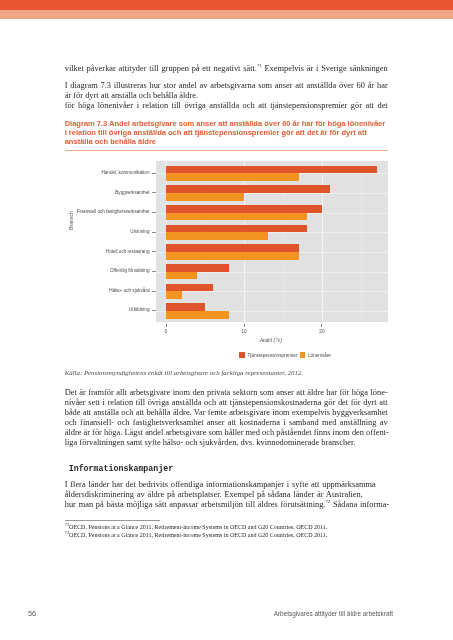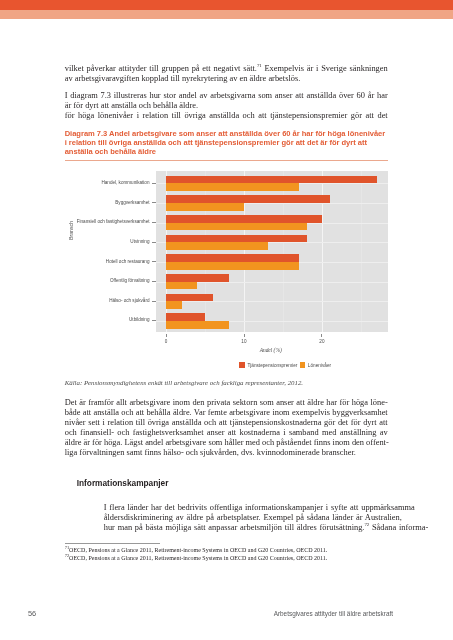--- a/index.html
+++ b/index.html
@@ -3,21 +3,21 @@
 <meta charset="utf-8">
 <style>
   html,body{margin:0;padding:0;}
   body{width:453px;height:640px;background:#fff;font-family:"Liberation Serif",serif;overflow:hidden;position:relative;}
   .band1{position:absolute;left:0;top:0;width:453px;height:10px;background:#e8552f;}
   .band2{position:absolute;left:0;top:10px;width:453px;height:9px;background:#f0a585;}
   .col{position:absolute;left:64.7px;top:63.5px;width:323px;}
   .body{margin:0 0 7.0px 0;font-size:8.4px;line-height:10.0px;color:#231f20;}
   .body .ln{text-align:justify;text-align-last:justify;white-space:nowrap;}
   .body .ln.last{text-align-last:left;}
-  .body.ragged .ln{text-align:center;text-align-last:left;word-spacing:0.7px;margin-left:39px;}
+  .body.ragged .ln{text-align:center;text-align-last:left;word-spacing:0.7px;}
   .body .ln{letter-spacing:0;}
   .body sup{font-size:4.9px;vertical-align:super;line-height:0;letter-spacing:-0.1px;}
   #caption{font-family:"Liberation Sans",sans-serif;font-size:7.55px;line-height:9.1px;color:#e35d36;font-weight:bold;margin:0;padding-top:1.7px;letter-spacing:-0.02px;}
   #caption-rule{height:0.7px;background:#eba88e;margin-top:3.6px;}
   #chart{position:relative;height:200px;margin-top:4.8px;}
   #chart .ylabel{position:absolute;left:3px;top:74px;font-family:"Liberation Sans",sans-serif;font-size:5.2px;color:#555;
         transform:rotate(-90deg);transform-origin:left top;white-space:nowrap;}
   #chart .plot{position:absolute;left:91.3px;top:5.2px;width:231.7px;height:161.5px;background:#e1e1e1;}
   #chart .plot .gl{position:absolute;top:0;bottom:0;width:0.75px;background:#f4f4f4;}
   #chart .plot .glh{position:absolute;left:0;right:0;height:0.55px;background:#eeeeee;}
@@ -27,38 +27,37 @@
   #chart .catlabels .tick{position:absolute;right:0.1px;width:3.7px;height:0.7px;background:#8a8a8a;}
   #chart .xticks{position:absolute;left:0;top:0;}
   #chart .xticks .xt{position:absolute;font-family:"Liberation Sans",sans-serif;font-size:4.6px;color:#4a4a4a;transform:translateX(-50%);}
   #chart .xticks .xtick{position:absolute;width:0.7px;height:3.2px;background:#8a8a8a;}
   #chart .xlabel{position:absolute;left:195px;top:181px;font-family:"Liberation Serif",serif;font-style:italic;font-size:5.4px;color:#4a4a4a;}
   #chart .legend{position:absolute;left:155px;width:131px;top:196px;text-align:center;font-size:0;}
   #chart .legend .li{display:inline-block;font-family:"Liberation Sans",sans-serif;font-size:4.7px;color:#4a4a4a;margin:0 1.2px;vertical-align:middle;white-space:nowrap;}
   #chart .legend .sw{display:inline-block;width:5.7px;height:6px;margin-right:2.4px;vertical-align:-1.2px;}
   #source{font-family:"Liberation Serif",serif;font-style:italic;font-size:6.85px;color:#4a4a4a;margin-top:13.5px;}
   .p3{margin-top:11.5px;}
-  #heading{font-family:Liberation Sans, sans-serif;font-size:8.3px;font-weight:bold;color:#231f20;margin:12px;padding-top:9px;padding-bottom:3.2px;line-height:9.6px;}
+  #heading{font-family:Liberation Mono, monospace;font-size:8.3px;font-weight:bold;color:#231f20;margin:4px;padding-top:9px;padding-bottom:3.2px;line-height:9.6px;}
   #fnrule{width:95px;height:0.6px;background:#999;margin-top:10px;margin-bottom:3px;}
   .fn{font-size:6px;line-height:7.6px;color:#231f20;}
   .fn sup{font-size:4.4px;vertical-align:super;line-height:0;}
   #pagenum{position:absolute;left:28px;top:609px;font-family:"Liberation Sans",sans-serif;font-size:7.4px;color:#58595b;}
   #footer-title{position:absolute;right:60px;top:610px;font-family:"Liberation Sans",sans-serif;font-size:6.4px;color:#58595b;}
 </style>
 </head>
 <body>
 
 <div class="band1"></div>
 <div class="band2"></div>
 
 <div class="col" id="content">
 
   <div class="body" id="p1">
       <div class="ln">vilket påverkar attityder till gruppen på ett negativt sätt.<sup>71</sup> Exempelvis är i Sverige sänkningen</div>
-      <div class="ln last">av arbetsgivaravgiften kopplad till nyrekrytering av en äldre arbetslös.</div>
     </div>
 
   <div class="body" id="p2">
       <div class="ln">I diagram 7.3 illustreras hur stor andel av arbetsgivarna som anser att anställda över 60 år har</div>
       <div class="ln last">är för dyrt att anställa och behålla äldre.</div>
       <div class="ln">för höga lönenivåer i relation till övriga anställda och att tjänstepensionspremier gör att det</div>
     </div>
 
   <div id="caption">Diagram 7.3  Andel arbetsgivare som anser att anställda över 60 år har för höga lönenivåer i relation till övriga anställda och att tjänstepensionspremier gör att det är för dyrt att anställa och behålla äldre</div>
   <div id="caption-rule"></div>
@@ -124,25 +123,25 @@
         <div class="xt" style="left: 257.204px; top: 173px;">20</div>
       </div>
     <div class="xlabel">Andel (%)</div>
     <div class="legend" id="legend"><span class="li"><span class="sw" style="background: rgb(224, 84, 43);"></span><span>Tjänstepensionspremier</span></span><span class="li"><span class="sw" style="background: rgb(242, 148, 31);"></span><span>Lönenivåer</span></span></div>
   </div>
 
   <div id="source">Källa: Pensionsmyndighetens enkät till arbetsgivare och fackliga representanter, 2012.</div>
 
   <div class="body p3" id="p3">
       <div class="ln">Det är framför allt arbetsgivare inom den privata sektorn som anser att äldre har för höga löne-</div>
+      <div class="ln">nivåer sett i relation till övriga anställda och att tjänstepensionskostnaderna gör det för dyrt att</div>
       <div class="ln">både att anställa och att behålla äldre.  Var femte arbetsgivare inom exempelvis byggverksamhet</div>
-      <div class="ln">nivåer sett i relation till övriga anställda och att tjänstepensionskostnaderna gör det för dyrt att</div>
       <div class="ln">och finansiell- och fastighetsverksamhet anser att kostnaderna i samband med anställning av</div>
       <div class="ln">äldre är för höga. Lägst andel arbetsgivare som håller med och påståendet finns inom den offent-</div>
-      <div class="ln last">liga förvaltningen samt finns hälso- och sjukvården, dvs.  kvinnodominerade branscher.</div>
+      <div class="ln last">liga förvaltningen samt syfte hälso- och sjukvården, dvs.  kvinnodominerade branscher.</div>
     </div>
 
   <h3 id="heading">Informationskampanjer</h3>
 
   <div class="body ragged" id="p4">
       <div class="ln">I flera länder har det bedrivits offentliga informationskampanjer i syfte att uppmärksamma</div>
       <div class="ln">åldersdiskriminering av äldre på arbetsplatser. Exempel på sådana länder är Australien,</div>
       <div class="ln">hur man på bästa möjliga sätt anpassar arbetsmiljön till äldres förutsättning.<sup>72</sup> Sådana informa-</div>
     </div>
 

